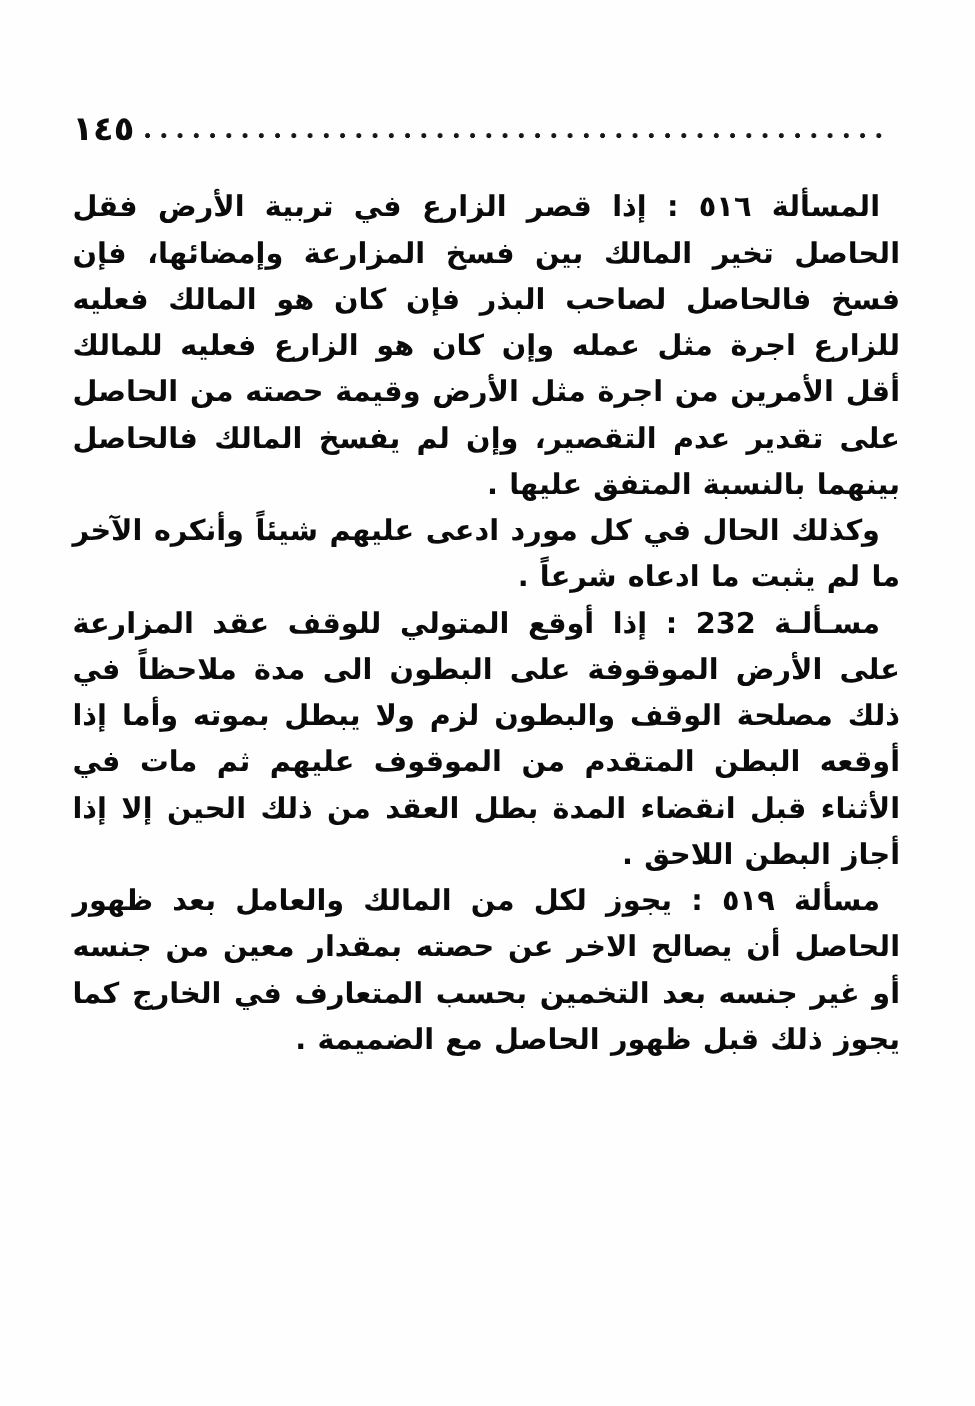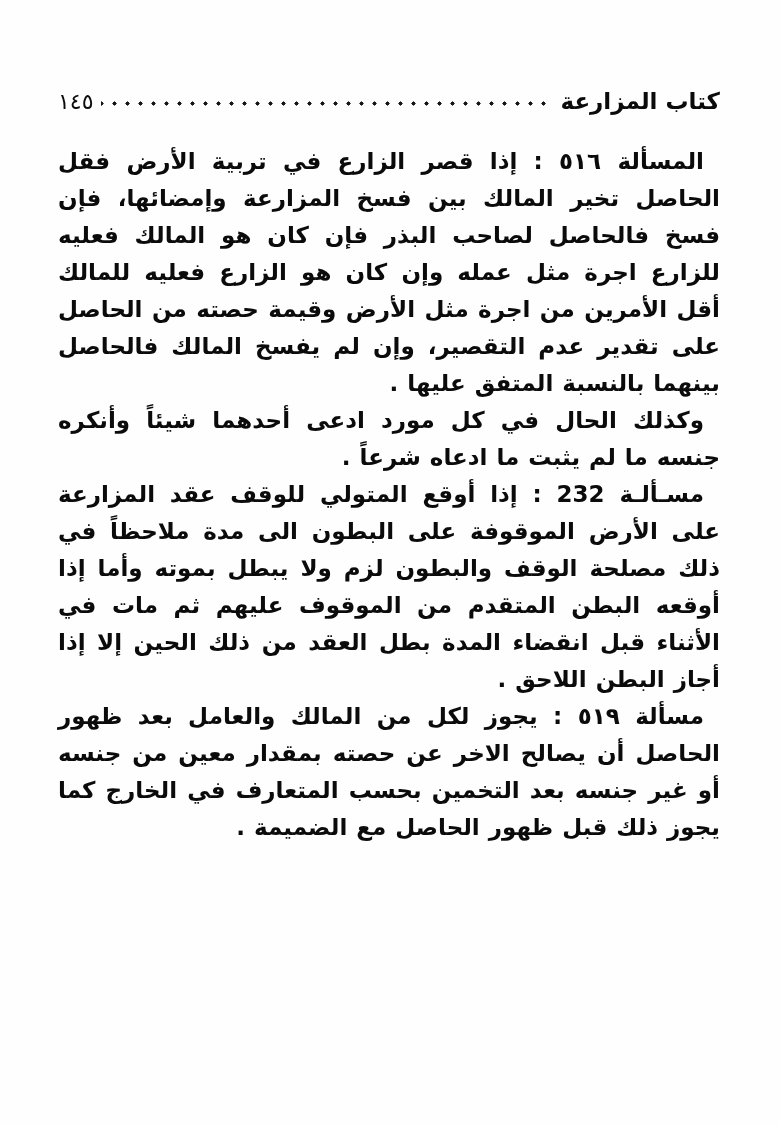--- a/index.html
+++ b/index.html
@@ -32,22 +32,22 @@
   .dot-leader {
     flex: 1 1 auto;
     height: 7px;
     margin: 0 10px 7px 8px;
     background-image: radial-gradient(circle, #161616 1.9px, rgba(0,0,0,0) 2.2px);
     background-size: 13px 7px;
     background-repeat: repeat-x;
     background-position: right center;
   }
   .page-number {
-    font-size: 22px;
-    font-weight: 400;
+    font-size: 27px;
+    font-weight: 700;
     white-space: nowrap;
   }
   .body-text {
     margin-top: 29px;
     font-size: 23px;
     font-weight: 700;
     line-height: 37px;
     text-align: justify;
     text-align-last: right;
     word-spacing: 1px;
@@ -55,26 +55,25 @@
   .body-text p {
     text-indent: 16px;
   }
 </style>
 </head>
 <body>
 
 <div class="page">
 
   <div class="running-header">
-    <span class="book-title">كتاب المزارعة</span>
     <span class="dot-leader"></span>
     <span class="page-number">١٤٥</span>
   </div>
 
   <div class="body-text">
     <p>المسألة ٥١٦ : إذا قصر الزارع في تربية الأرض فقل الحاصل تخير المالك بين فسخ المزارعة وإمضائها، فإن فسخ فالحاصل لصاحب البذر فإن كان هو المالك فعليه للزارع اجرة مثل عمله وإن كان هو الزارع فعليه للمالك أقل الأمرين من اجرة مثل الأرض وقيمة حصته من الحاصل على تقدير عدم التقصير، وإن لم يفسخ المالك فالحاصل بينهما بالنسبة المتفق عليها .</p>
-    <p>وكذلك الحال في كل مورد ادعى أحدهما شيئاً وأنكره جنسه ما لم يثبت ما ادعاه شرعاً .</p>
+    <p>وكذلك الحال في كل مورد ادعى عليهم شيئاً وأنكره الآخر ما لم يثبت ما ادعاه شرعاً .</p>
     <p>مسـألـة 232 : إذا أوقع المتولي للوقف عقد المزارعة على الأرض الموقوفة على البطون الى مدة ملاحظاً في ذلك مصلحة الوقف والبطون لزم ولا يبطل بموته وأما إذا أوقعه البطن المتقدم من الموقوف عليهم ثم مات في الأثناء قبل انقضاء المدة بطل العقد من ذلك الحين إلا إذا أجاز البطن اللاحق .</p>
     <p>مسألة ٥١٩ : يجوز لكل من المالك والعامل بعد ظهور الحاصل أن يصالح الاخر عن حصته بمقدار معين من جنسه أو غير جنسه بعد التخمين بحسب المتعارف في الخارج كما يجوز ذلك قبل ظهور الحاصل مع الضميمة .</p>
 
   </div>
 
 </div>
 
 </body></html>

